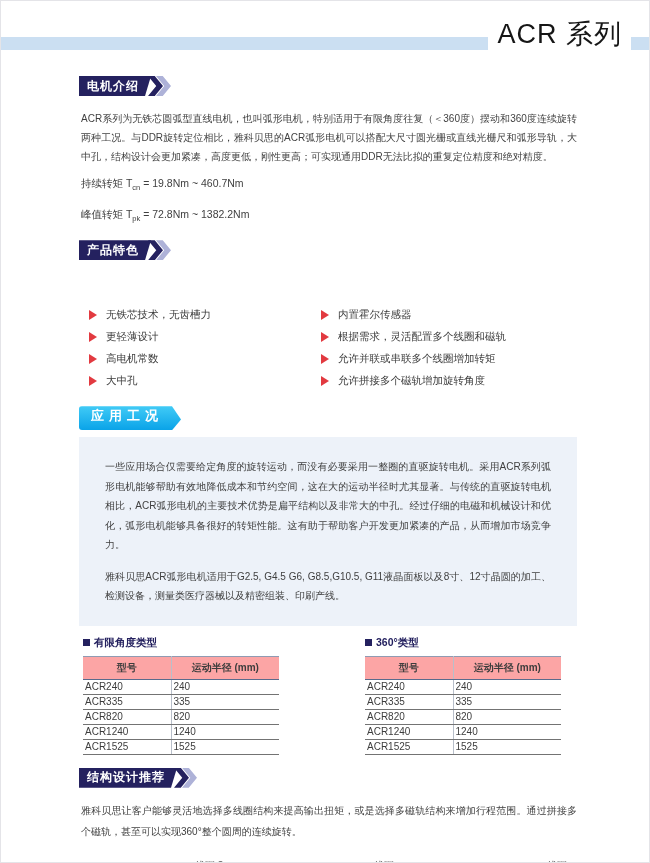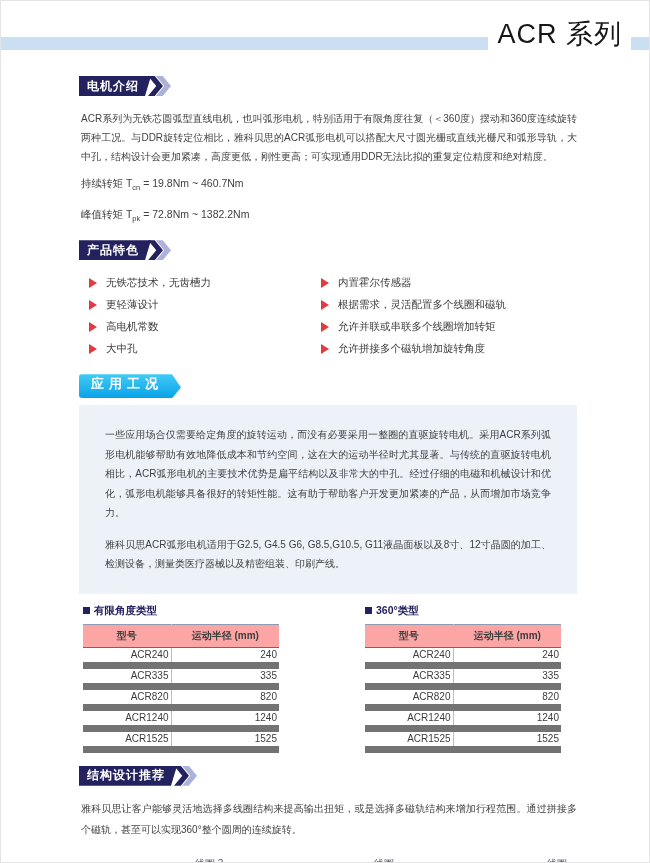--- a/index.html
+++ b/index.html
@@ -39,21 +39,21 @@
   .chev.c2 { background:#aeb2d8; margin-left:-7px;
     clip-path:polygon(0 0,45% 0,100% 50%,45% 100%,0 100%,55% 50%); }
 
   
   .intro-para { margin:13px 0 0 2px; font-size:10px; line-height:19px; text-align:justify; color:#3f3f3f; }
   .torque { margin:8px 0 0 2px; font-size:10.5px; line-height:19px; color:#3f3f3f; }
   .torque sub { font-size:7.5px; }
 
   
   .features { display:flex; margin:12px 0 0 10px; font-size:10.5px; color:#3b3b3b; }
-  .feat-col { width:232px; }
+  .feat-col { width:232px;margin-top:32px; }
   .feat-col.right { width:auto; }
   .feature-item { display:flex; align-items:center; height:22px; }
   .tri { width:0; height:0; border-left:8px solid #e23a40;
          border-top:5px solid transparent; border-bottom:5px solid transparent;
          margin-right:9px; flex:0 0 auto; }
 
   
   .badge-cyan {
     display:inline-block; margin-top:14px;
     background:linear-gradient(180deg,#41cbf6 0%,#0aa3e8 100%);
@@ -67,21 +67,21 @@
   .app-box p { margin:12px; }
 
   
   .tables-row { display:flex; margin-top:10px; padding-left:4px; gap:86px; }
   .table-label { display:flex; align-items:center; font-size:10.5px; font-weight:bold;
                  color:#24215f; margin-bottom:6px; }
   .sq { width:7px; height:7px; background:#24215f; margin-right:4px; flex:0 0 auto; }
   table { border-collapse:collapse; width:196px; font-size:10px; color:#3d3d3d; }
   th { background:#fca5a5; font-weight:600; padding:4px 2px;
        border-top:1px solid #8f9bb3; border-bottom:1px solid #5a6b8c; }
-  td { text-align:right; padding:1.5px 2px; border-bottom:7px solid #737373; }
+  td { text-align:left; padding:1.5px 2px; border-bottom:1px solid #737373; }
   th:first-child, td:first-child { border-right:1px solid #b8bfca; width:88px; }
 
   
   .design-para { margin:12px 0 0 2px; font-size:10px; line-height:21px; text-align:justify; color:#3f3f3f; }
   .diagrams { display:flex; justify-content:space-between; margin-top:22px; }
   .diagram { width:175px; position:relative; }
   .diagram svg { display:block; }
   .dlabel { position:absolute; font-size:10px; color:#4a4a4a; white-space:nowrap; }
 </style>
 </head>

